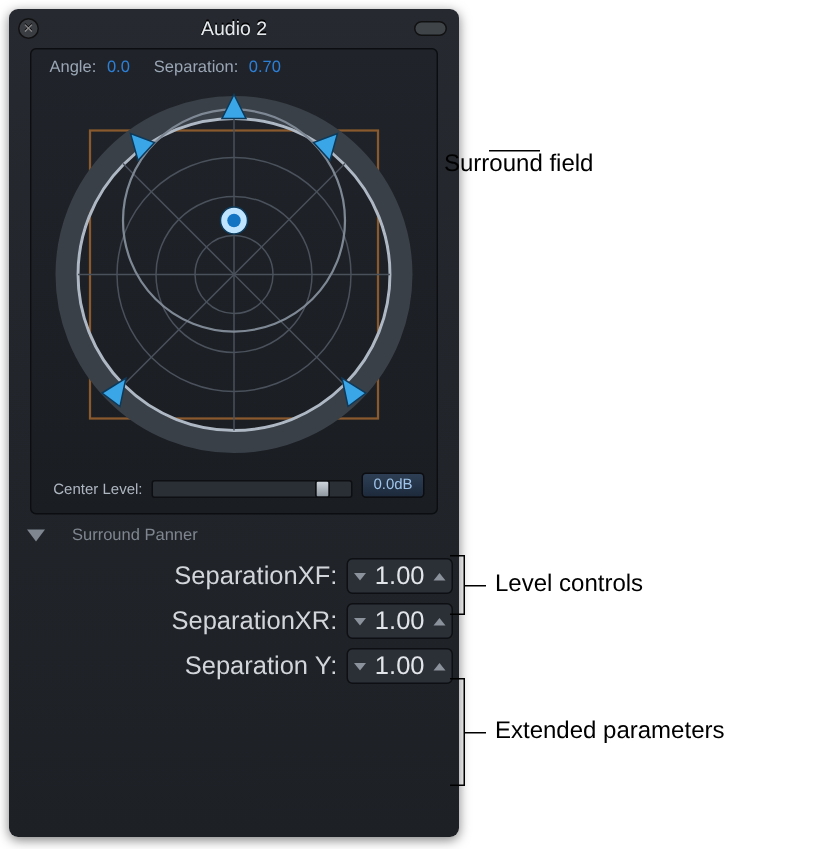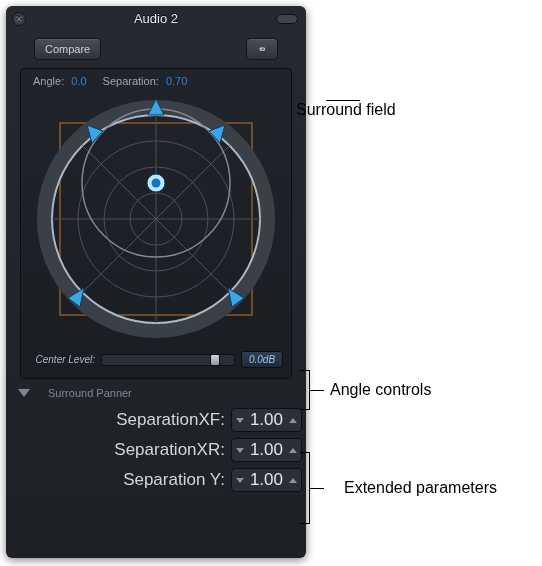--- a/index.html
+++ b/index.html
@@ -87,25 +87,24 @@
   .readouts .val { color: #2d7fd6; margin-left: 4px; }
   .surround-field {
     position: relative;
     width: 252px;
     height: 252px;
     margin: 2px auto 4px auto;
   }
   .surround-field svg { width: 100%; height: 100%; }
   .level-row {
     display: flex;
-    align-items: center;
+    align-items: flex-end;
     margin-top: 6px;
     gap: 6px;
     font-size: 10px;
-    font-style: italic;
   }
   .level-row .lbl { width: 66px; text-align: right; color: #aeb6c0; }
   .slider {
     flex: 1;
     height: 12px;
     background: #2a2e35;
     border: 1px solid #0d0f12;
     border-radius: 2px;
     position: relative;
   }
@@ -204,28 +203,20 @@
 <body>
 
 <div class="panel">
 
   <div class="titlebar">
     <div class="close-btn">✕</div>
     <span>Audio 2</span>
     <div class="pill"></div>
   </div>
 
-  <div class="toolbar">
-    <button class="btn">Compare</button>
-    <button class="btn link-btn">
-      <svg width="16" height="12" viewBox="0 0 16 12">
-        <path d="M4 6a3 3 0 0 1 3-3h1v1.6H7A1.4 1.4 0 0 0 5.6 6 1.4 1.4 0 0 0 7 7.4h1V9H7a3 3 0 0 1-3-3zm5-3h1a3 3 0 0 1 0 6H9V7.4h1A1.4 1.4 0 0 0 11.4 6 1.4 1.4 0 0 0 10 4.6H9V3zM6 5.2h4v1.6H6z" fill="#cfd3d8"></path>
-      </svg>
-    </button>
-  </div>
 
   <div class="field-box">
 
     <div class="readouts">
       <span>
         <span>Angle:</span>
         <span class="val">0.0</span>
       </span>
       <span>
         <span>Separation:</span>
@@ -321,20 +312,20 @@
 </div>
 
 <div class="callout" style="left:290px; top:100px;flex-direction:column;">
   <div class="cl-line" style="width:34px;"></div>
   <span style="margin-left:6px;">Surround field</span>
 </div>
 
 <div class="callout" style="left:300px; top:370px; align-items:center;">
   <div class="brace" style="height:40px;"></div>
   <div class="cl-line" style="width:14px;"></div>
-  <span style="margin-left:6px;">Angle controls</span>
+  <span style="margin-left:6px;">Level controls</span>
 </div>
 
 <div class="callout" style="left:300px; top:452px; align-items:center;">
   <div class="brace" style="height:72px;"></div>
   <div class="cl-line" style="width:14px;"></div>
-  <span style="margin-left:20px;">Extended parameters</span>
+  <span style="margin-left:6px;">Extended parameters</span>
 </div>
 
 </body></html>

